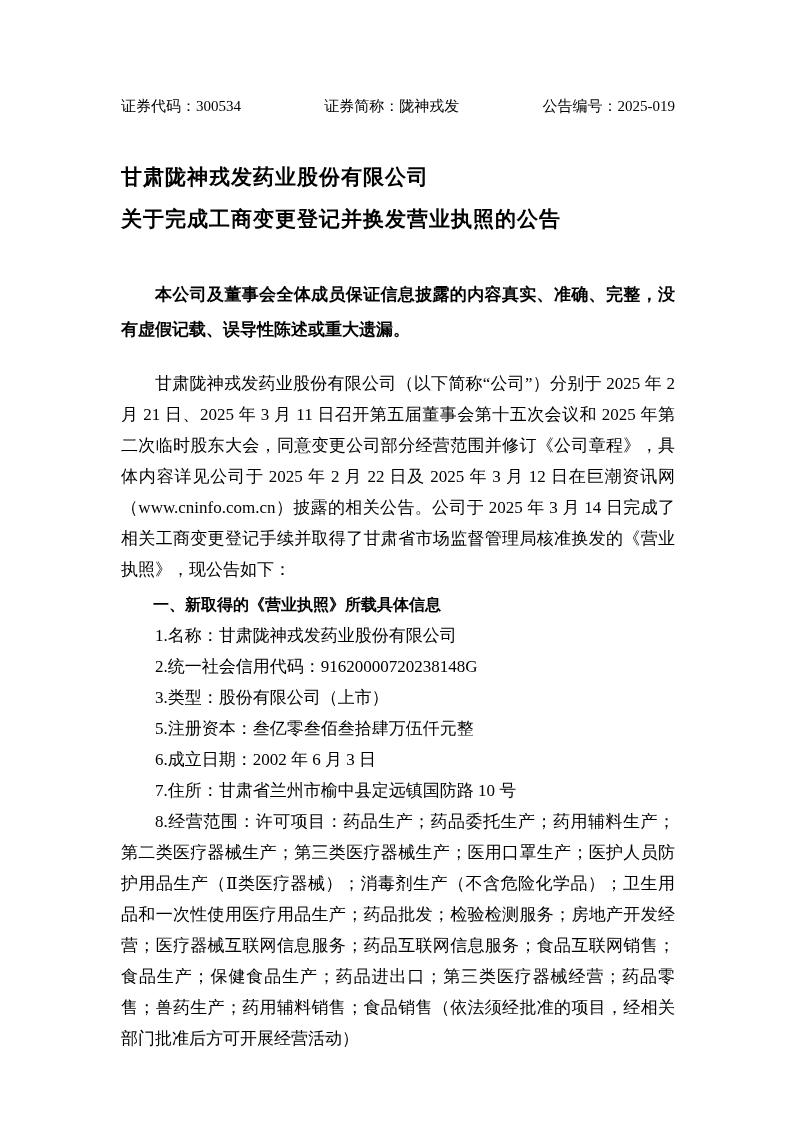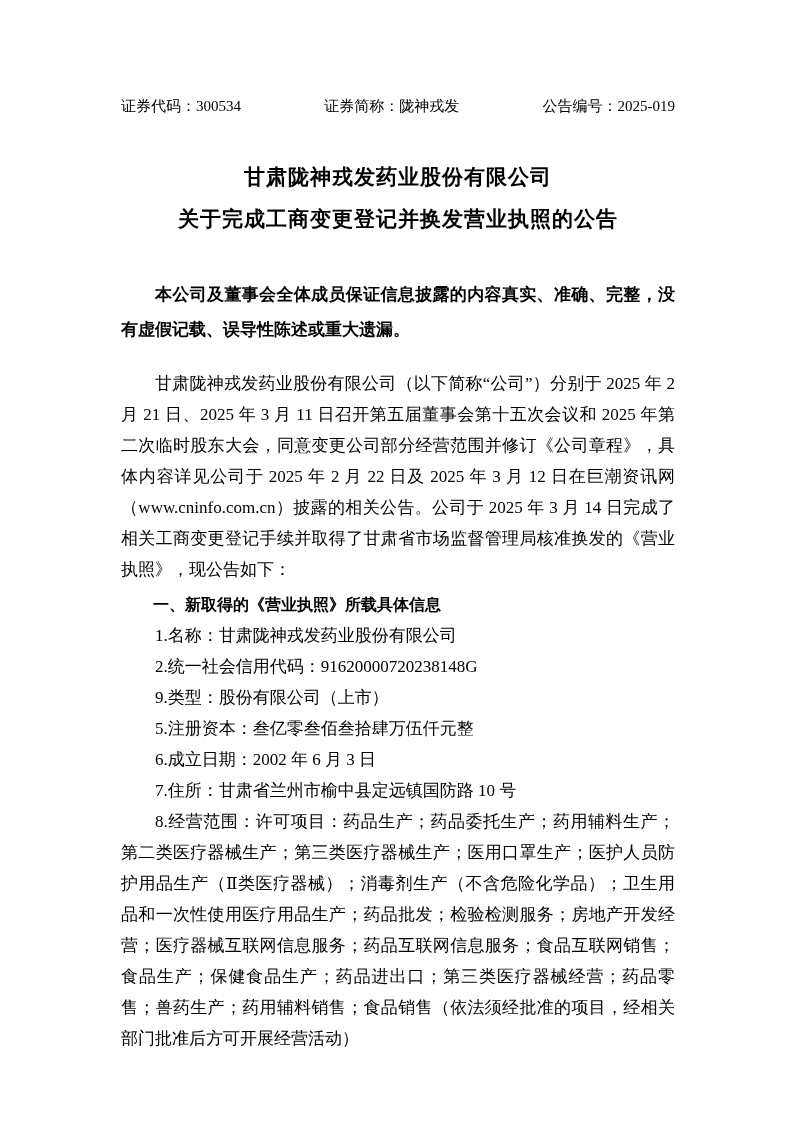--- a/index.html
+++ b/index.html
@@ -25,21 +25,21 @@
     justify-content: space-between;
     align-items: baseline;
     font-size: 15px;
     line-height: 20px;
     font-family: "Liberation Serif", "DejaVu Serif", serif;
   }
   .doc-header span {
     white-space: nowrap;
   }
   .doc-title {
-    text-align: center;
+    text-align: left;
     font-weight: 700;
     font-size: 21px;
     line-height: 30px;
     font-family: "Liberation Serif", "DejaVu Serif", serif;
     letter-spacing: 1px;
   }
   .doc-title.line1 { margin-top: 46px; }
   .doc-title.line2 { margin-top: 12px; }
   .disclaimer {
     margin: 44px 0 0 0;
@@ -87,19 +87,19 @@
   <div class="doc-title line2">关于完成工商变更登记并换发营业执照的公告</div>
 
   <p class="disclaimer">本公司及董事会全体成员保证信息披露的内容真实、准确、完整，没有虚假记载、误导性陈述或重大遗漏。</p>
 
   <p class="para intro">甘肃陇神戎发药业股份有限公司（以下简称“公司”）分别于 2025 年 2 月 21 日、2025 年 3 月 11 日召开第五届董事会第十五次会议和 2025 年第二次临时股东大会，同意变更公司部分经营范围并修订《公司章程》，具体内容详见公司于 2025 年 2 月 22 日及 2025 年 3 月 12 日在巨潮资讯网（www.cninfo.com.cn）披露的相关公告。公司于 2025 年 3 月 14 日完成了相关工商变更登记手续并取得了甘肃省市场监督管理局核准换发的《营业执照》，现公告如下：</p>
 
   <div class="section-heading">一、新取得的《营业执照》所载具体信息</div>
 
   <div class="item">1.名称：甘肃陇神戎发药业股份有限公司</div>
   <div class="item">2.统一社会信用代码：91620000720238148G</div>
-  <div class="item">9.类型：股份有限公司（上市）</div>
+  <div class="item">3.类型：股份有限公司（上市）</div>
   <div class="item">5.注册资本：叁亿零叁佰叁拾肆万伍仟元整</div>
   <div class="item">6.成立日期：2002 年 6 月 3 日</div>
   <div class="item">7.住所：甘肃省兰州市榆中县定远镇国防路 10 号</div>
   <p class="para item-wrap">8.经营范围：许可项目：药品生产；药品委托生产；药用辅料生产；第二类医疗器械生产；第三类医疗器械生产；医用口罩生产；医护人员防护用品生产（Ⅱ类医疗器械）；消毒剂生产（不含危险化学品）；卫生用品和一次性使用医疗用品生产；药品批发；检验检测服务；房地产开发经营；医疗器械互联网信息服务；药品互联网信息服务；食品互联网销售；食品生产；保健食品生产；药品进出口；第三类医疗器械经营；药品零售；兽药生产；药用辅料销售；食品销售（依法须经批准的项目，经相关部门批准后方可开展经营活动）</p>
 
 </div>
 
 </body></html>

